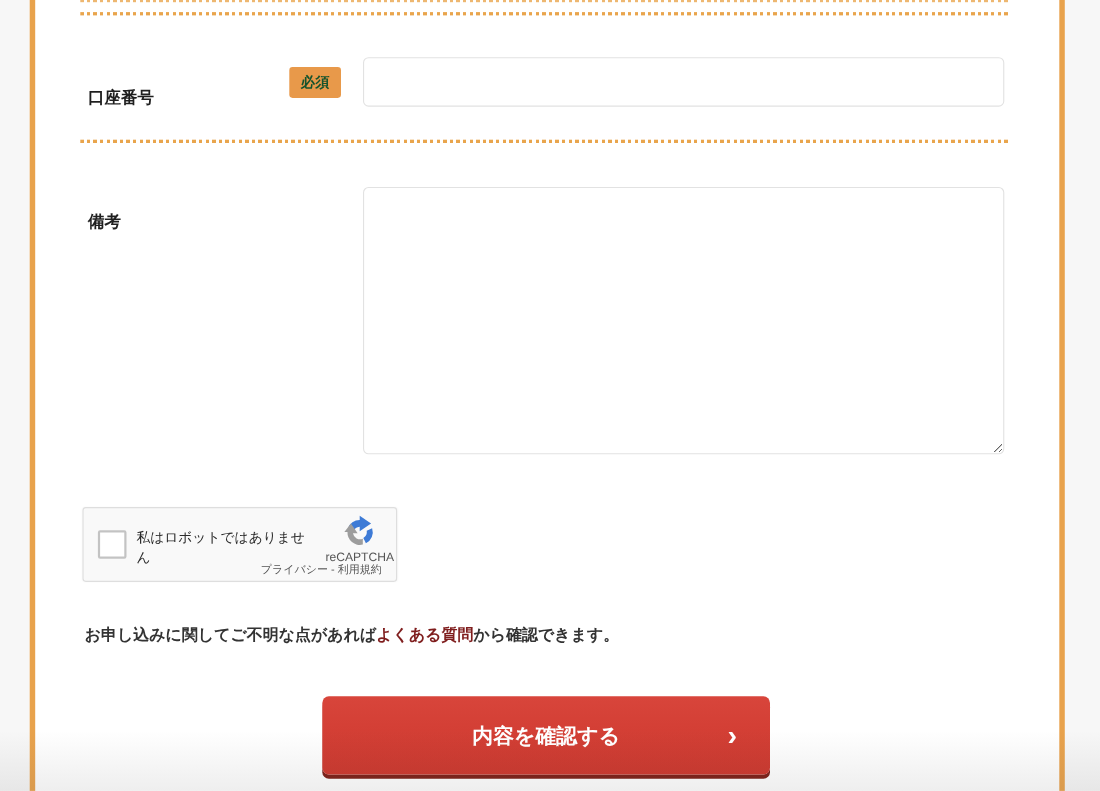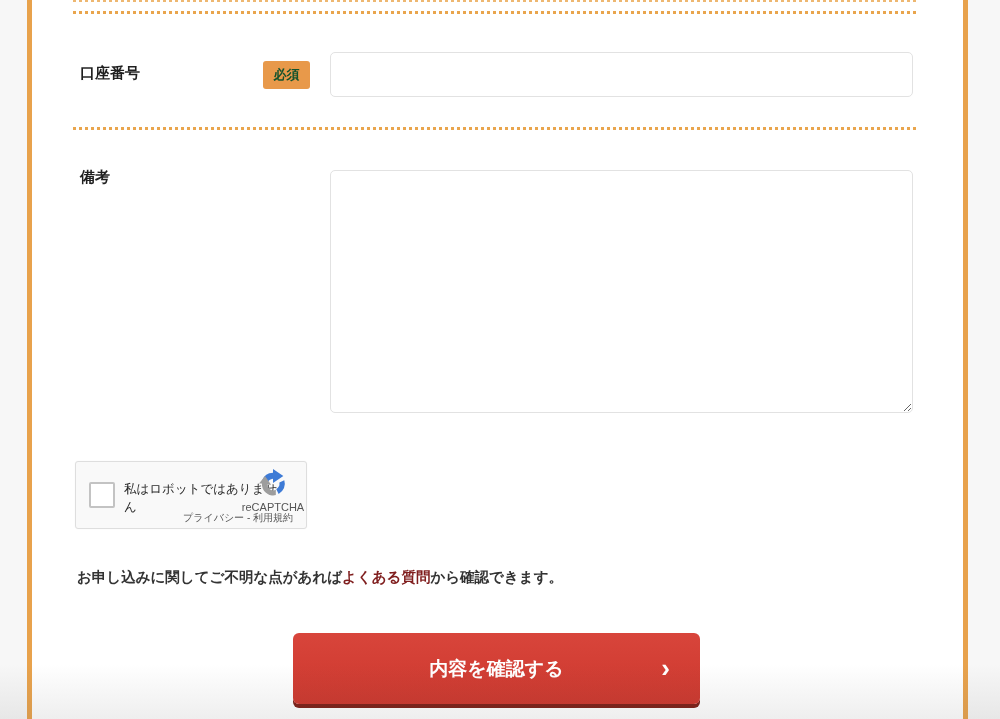--- a/index.html
+++ b/index.html
@@ -23,22 +23,22 @@
       #e9a54d 0, #e9a54d 3px, transparent 3px, transparent 6px);
   }
   .dots-partial { top: 0; height: 2px; opacity: .8; }
   .dots-1 { top: 11px; }
   .dots-2 { top: 127px; }
 
   .field-label {
     position: absolute; left: 80px;
     font-size: 15px; font-weight: bold; color: #1f1f1f;
   }
-  .label-account { top: 64px; }
-  .label-remarks { top: 168px; }
+  .label-account { top: 80px; }
+  .label-remarks { top: 192px; }
 
   .req-badge {
     position: absolute; left: 263px; top: 61px;
     width: 47px; height: 28px; line-height: 28px;
     background: #e8994a; color: #14532d;
     font-size: 13px; font-weight: bold; text-align: center;
     border-radius: 3px;
   }
 
   .text-input {
@@ -54,21 +54,21 @@
     position: absolute; left: 330px; top: 170px;
     width: 583px; height: 243px;
     border: 1px solid #e2e2e2; border-radius: 5px;
     background: #ffffff; font-size: 15px; padding: 10px 12px;
     outline: none; resize: both;
     font-family: "Liberation Sans", "DejaVu Sans", sans-serif;
   }
 
   .recaptcha {
     position: absolute; left: 75px; top: 461px;
-    width: 232px; height: 68px;
+    width: 286px; height: 68px;
     background: #f9f9f9; border: 1px solid #dedede; border-radius: 3px;
     box-shadow: 0 0 2px rgba(0,0,0,.04);
   }
   .rc-checkbox {
     position: absolute; left: 13px; top: 20px;
     width: 26px; height: 26px;
     background: #ffffff; border: 2px solid #c3c3c3; border-radius: 2px;
     cursor: pointer;
   }
   .rc-label {

